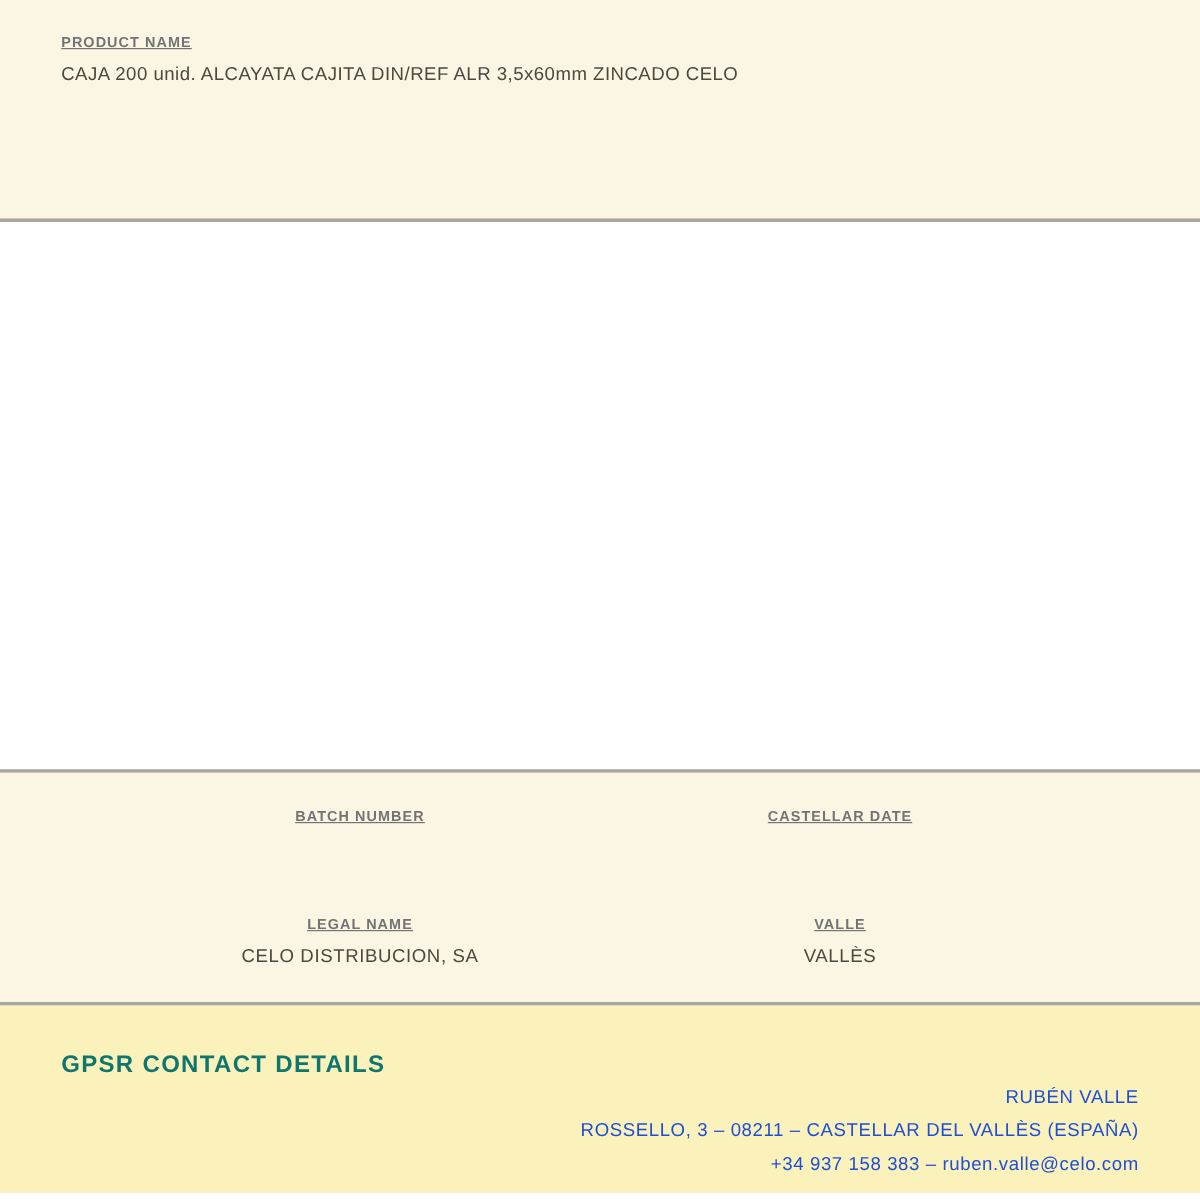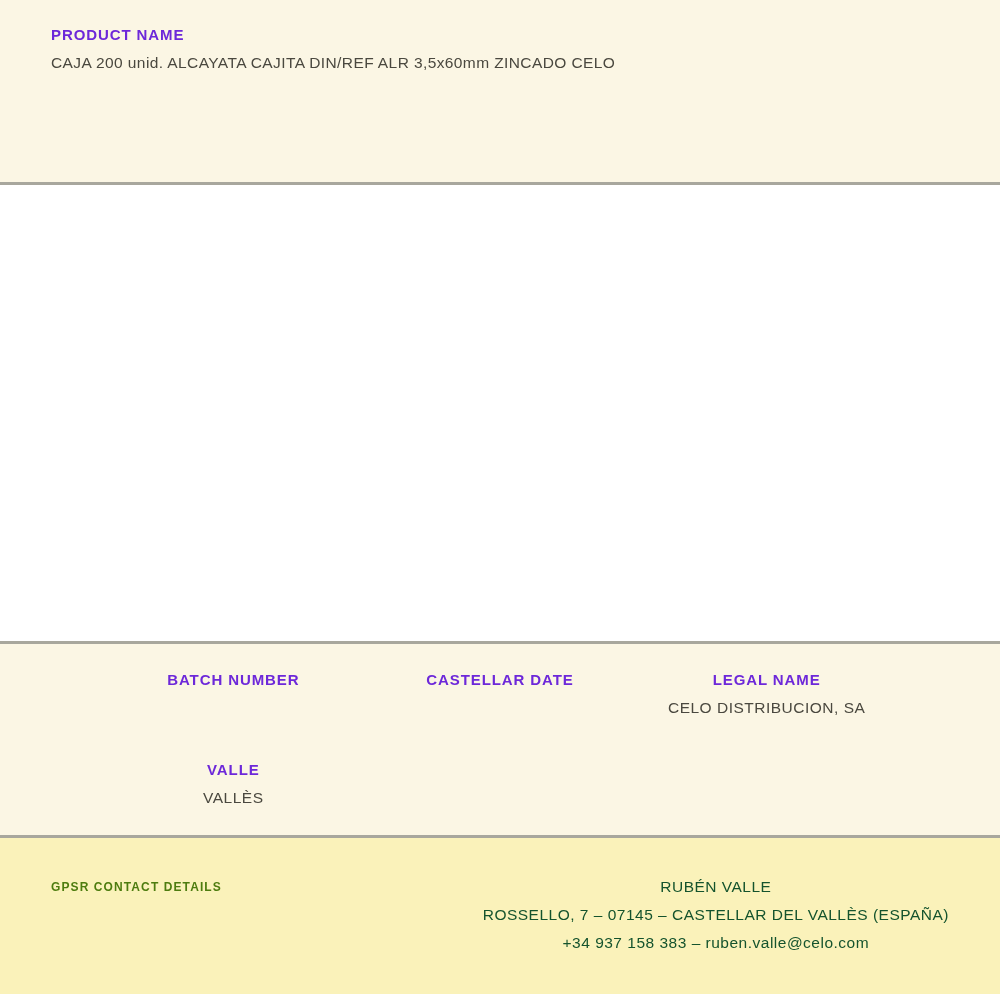--- a/index.html
+++ b/index.html
@@ -18,25 +18,26 @@
   }
 
   
   .section-top {
     height: 185px;
     background: #fbf6e4;
     border-bottom: 3px solid #a8a79d;
     padding: 26px 51px 0 51px;
   }
   .field-label {
-    font-size: 15px;
+    font-size: 12px;
     font-weight: bold;
     letter-spacing: 0.9px;
-    color: #6d28d9;
+    color: #737373;
     line-height: 18px;
+    text-decoration: underline;
   }
   .field-value {
     font-size: 15.5px;
     letter-spacing: 0.4px;
     color: #4a483f;
     line-height: 20px;
     margin-top: 9px;
   }
   .field + .field { margin-top: 44px; }
 
@@ -49,50 +50,51 @@
 
   
   .section-details {
     height: 194px;
     background: #fbf6e4;
     border-bottom: 3px solid #a8a79d;
     padding: 27px 100px 0 100px;
   }
   .details-grid {
     display: grid;
-    grid-template-columns: 1fr 1fr 1fr;
+    grid-template-columns: 1fr 1fr;
     grid-template-rows: 90px auto;
   }
   .details-cell {
     text-align: center;
   }
   .details-cell .field-value { margin-top: 9px; letter-spacing: 0.5px; text-align: center; }
 
   
   .section-contact {
     height: 156px;
     background: #faf2ba;
     padding: 35px 51px 0 51px;
     display: flex;
     justify-content: space-between;
     align-items: flex-start;
   }
   .contact-label {
-    font-size: 12px;
+    font-size: 20px;
     font-weight: bold;
     letter-spacing: 1.1px;
     line-height: 28px;
-    color: #4d7c0f;
+    color: #0f766e;
     white-space: nowrap;
   }
   .contact-lines {
-    text-align: center;
+    text-align: right;
     font-size: 15.5px;
     letter-spacing: 0.5px;
-    color: #14532d;
+    color: #1d4ed8;
+    margin-top: 28px;
   }
   .contact-line { line-height: 28px; }
 </style>
 </head>
 <body>
 
 <div class="page">
 
   <div class="section-top">
     <div class="field">
@@ -126,18 +128,18 @@
         <div class="field-value">VALLÈS</div>
       </div>
 
     </div>
   </div>
 
   <div class="section-contact">
     <div class="contact-label">GPSR CONTACT DETAILS</div>
     <div class="contact-lines">
       <div class="contact-line">RUBÉN VALLE</div>
-      <div class="contact-line">ROSSELLO, 7 – 07145 – CASTELLAR DEL VALLÈS (ESPAÑA)</div>
+      <div class="contact-line">ROSSELLO, 3 – 08211 – CASTELLAR DEL VALLÈS (ESPAÑA)</div>
       <div class="contact-line">+34 937 158 383 – ruben.valle@celo.com</div>
     </div>
   </div>
 
 </div>
 
 </body></html>

